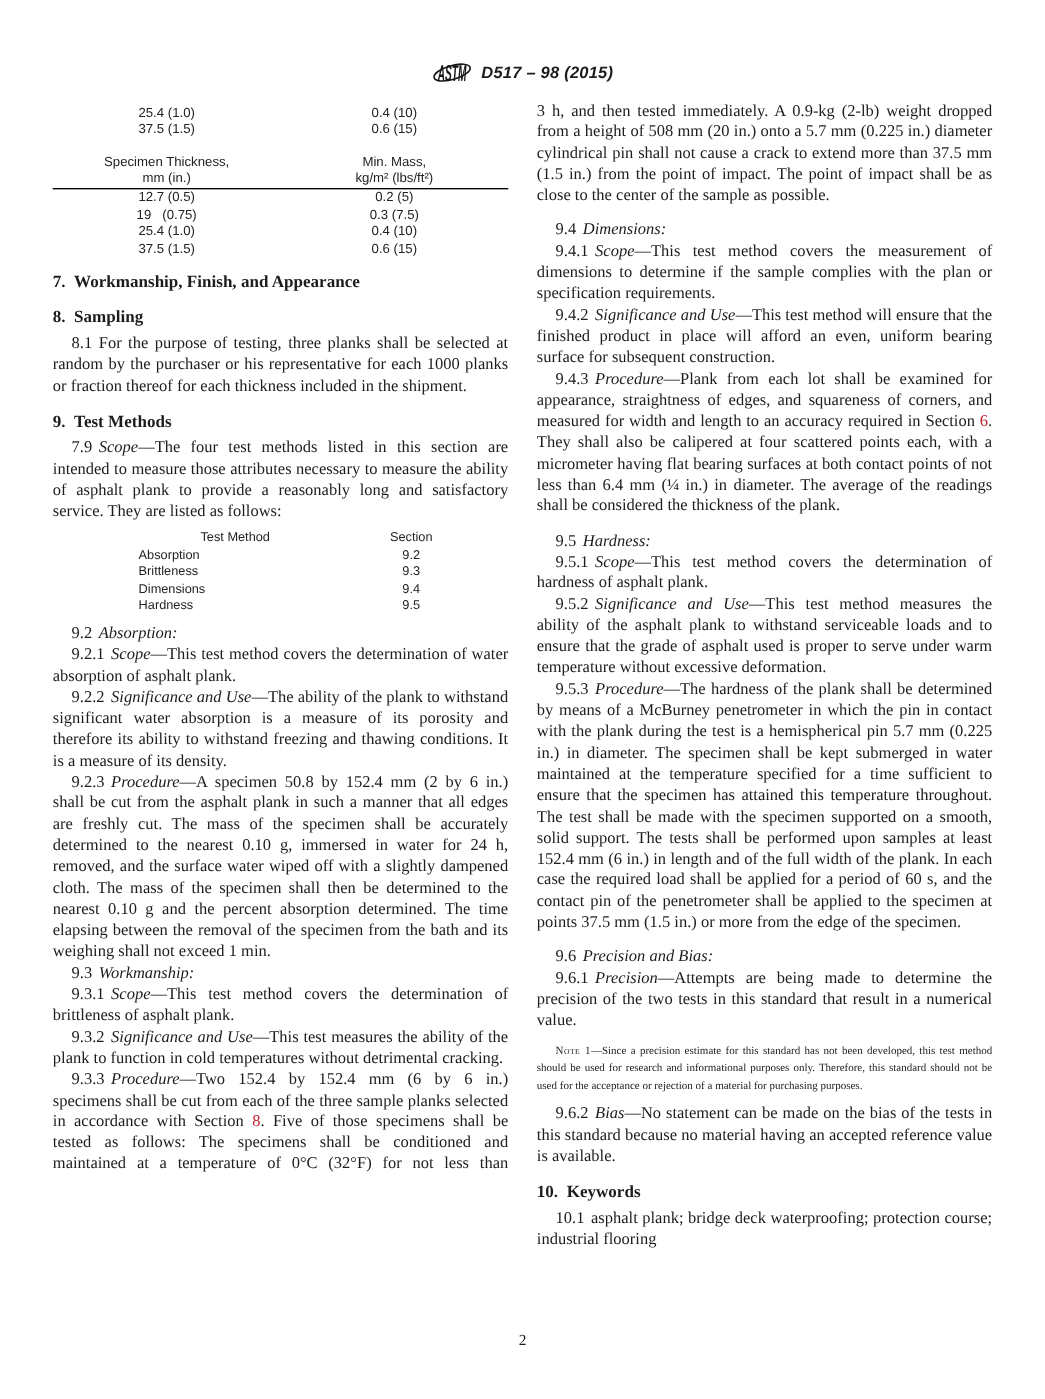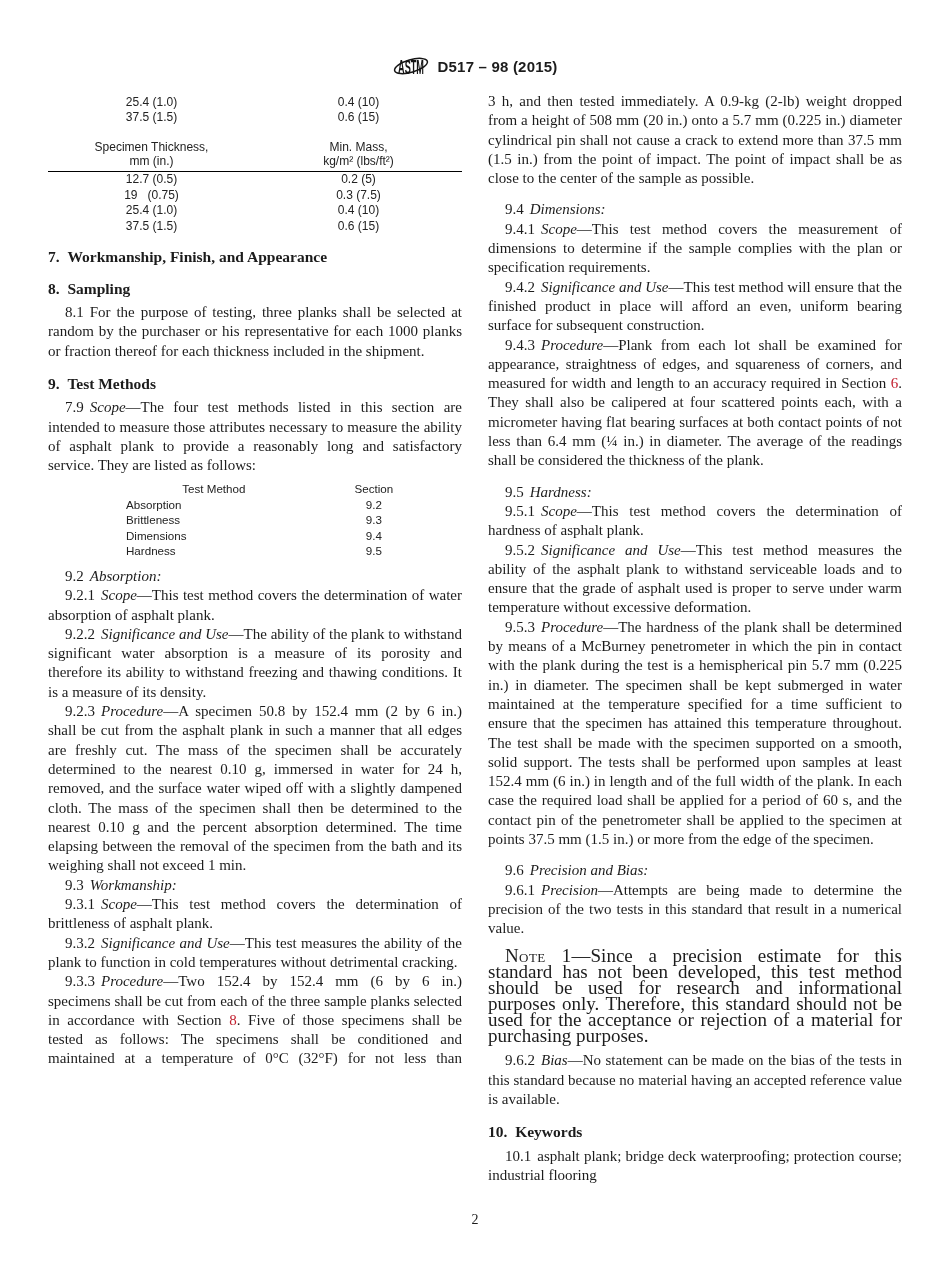--- a/index.html
+++ b/index.html
@@ -1,19 +1,19 @@
 <!DOCTYPE html>
 <html><head>
 <meta charset="utf-8">
 <style>
   html,body{margin:0;padding:0;background:#ffffff;}
   .page{position:relative;width:950px;height:1272px;background:#fff;color:#1c1c1c;
         font-family:"Liberation Serif",serif;overflow:hidden;}
   .hdr{position:absolute;top:50px;left:0;width:100%;display:flex;align-items:center;
-       justify-content:center;gap:9px;}
+       justify-content:center;gap:9px;font-style:italic;}
   .designation{font-family:"Liberation Sans",sans-serif;font-weight:bold;font-size:15px;
        letter-spacing:.2px;}
   .col{position:absolute;top:92px;width:414px;font-size:15px;line-height:19.3px;
        text-align:justify;}
   .col-left{left:48px;}
   .col-right{left:488px;}
   .sec-head{font-size:15.5px;font-weight:bold;margin:13px 0 5px;text-align:left;}
   .para{margin:0;text-indent:17px;}
   .para.noindent{text-indent:0;}
   .para .pn{margin-right:6px;}
@@ -28,21 +28,21 @@
   .frag-table{margin:2px 0 14px;}
   .spec-table{margin:0 0 12px;}
   .spec-table thead th{border-bottom:1.2px solid #000;padding-bottom:2px;}
   .tm-table{margin:6px 0 8px 76px;width:320px;font-family:"Liberation Sans",sans-serif;
        font-size:11.6px;line-height:15.5px;color:#222;}
   .tm-table th{font-weight:normal;text-align:center;padding:0 2px;}
   .tm-table td{padding:0 2px;}
   .tm-table .c-name{width:180px;text-align:left;}
   .tm-table th.c-name{text-align:center;}
   .tm-table .c-sec{width:140px;text-align:center;}
-  .note{font-size:19px;line-height:16px;margin:10px 0 7px;text-align:justify;text-indent:17px;}
+  .note{font-size:10px;line-height:16px;margin:10px 0 7px;text-align:justify;text-indent:17px;}
   .note .nlabel{font-variant:small-caps;letter-spacing:.4px;}
   .footer{position:absolute;top:1212px;left:0;width:100%;text-align:center;font-size:14px;}
   .logo-svg{display:block;}
 </style>
 </head>
 <body>
 
 <div class="page">
 
   <div class="hdr">

